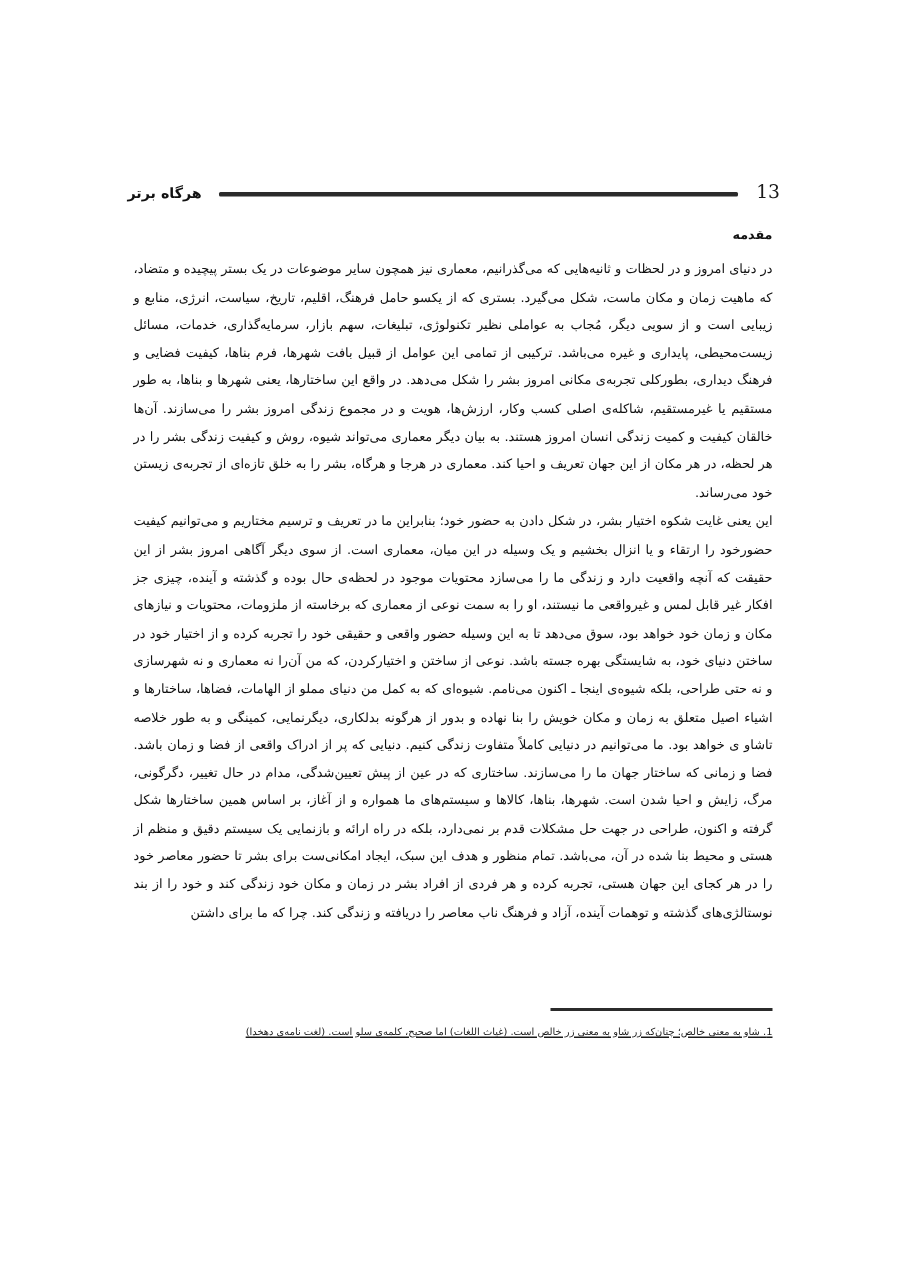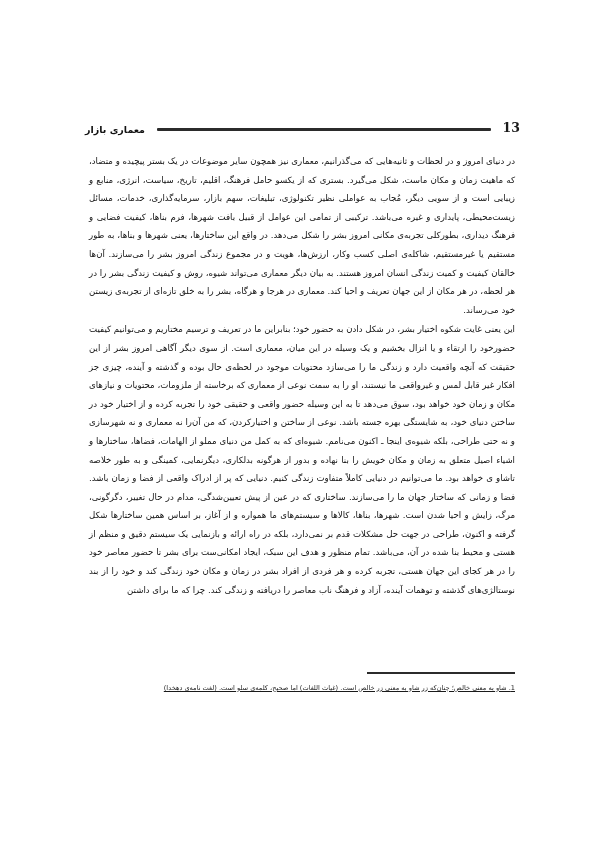--- a/index.html
+++ b/index.html
@@ -30,21 +30,20 @@
     gap: 0;
   }
   .header-pagenum {
     font-family: "DejaVu Serif", "Liberation Serif", serif;
     font-size: 12.5px;
     color: #1a1a1a;
     line-height: 1;
     padding-bottom: 2px;
     flex: 0 0 auto;
     direction: ltr;
-    font-weight: bold;
   }
   .header-rule {
     flex: 1 1 auto;
     height: 3px;
     background: #2b2b2b;
     margin: 0 12px;
     border-radius: 1px;
   }
   .header-title {
     flex: 0 0 auto;
@@ -107,25 +106,26 @@
   }
 </style>
 </head>
 <body>
 
 <div class="page">
 
   <div class="header">
     <span class="header-pagenum">13</span>
     <span class="header-rule"></span>
-    <span class="header-title">معماری بازار</span>
+    <span class="header-title">هرگاه برتر</span>
   </div>
 
   <div class="content">
 
+    <h2 class="section-heading">مقدمه</h2>
 
     <p class="para">در دنیای امروز و در لحظات و ثانیه‌هایی که می‌گذرانیم، معماری نیز همچون سایر موضوعات در یک بستر پیچیده و متضاد، که ماهیت زمان و مکان ماست، شکل می‌گیرد. بستری که از یکسو حامل فرهنگ، اقلیم، تاریخ، سیاست، انرژی، منابع و زیبایی است و از سویی دیگر، مُجاب به عواملی نظیر تکنولوژی، تبلیغات، سهم بازار، سرمایه‌گذاری، خدمات، مسائل زیست‌محیطی، پایداری و غیره می‌باشد. ترکیبی از تمامی این عوامل از قبیل بافت شهرها، فرم بناها، کیفیت فضایی و فرهنگ دیداری، بطورکلی تجربه‌ی مکانی امروز بشر را شکل می‌دهد. در واقع این ساختارها، یعنی شهرها و بناها، به طور مستقیم یا غیرمستقیم، شاکله‌ی اصلی کسب وکار، ارزش‌ها، هویت و در مجموع زندگی امروز بشر را می‌سازند. آن‌ها خالقان کیفیت و کمیت زندگی انسان امروز هستند. به بیان دیگر معماری می‌تواند شیوه، روش و کیفیت زندگی بشر را در هر لحظه، در هر مکان از این جهان تعریف و احیا کند. معماری در هرجا و هرگاه، بشر را به خلق تازه‌ای از تجربه‌ی زیستن خود می‌رساند.</p>
 
     <p class="para">این یعنی غایت شکوه اختیار بشر، در شکل دادن به حضور خود؛ بنابراین ما در تعریف و ترسیم مختاریم و می‌توانیم کیفیت حضورخود را ارتقاء و یا انزال بخشیم و یک وسیله در این میان، معماری است. از سوی دیگر آگاهی امروز بشر از این حقیقت که آنچه واقعیت دارد و زندگی ما را می‌سازد محتویات موجود در لحظه‌ی حال بوده و گذشته و آینده، چیزی جز افکار غیر قابل لمس و غیرواقعی ما نیستند، او را به سمت نوعی از معماری که برخاسته از ملزومات، محتویات و نیازهای مکان و زمان خود خواهد بود، سوق می‌دهد تا به این وسیله حضور واقعی و حقیقی خود را تجربه کرده و از اختیار خود در ساختن دنیای خود، به شایستگی بهره جسته باشد. نوعی از ساختن و اختیارکردن، که من آن‌را نه معماری و نه شهرسازی و نه حتی طراحی، بلکه شیوه‌ی اینجا ـ اکنون می‌نامم. شیوه‌ای که به کمل من دنیای مملو از الهامات، فضاها، ساختارها و اشیاء اصیل متعلق به زمان و مکان خویش را بنا نهاده و بدور از هرگونه بدلکاری، دیگرنمایی، کمینگی و به طور خلاصه تاشاو ی خواهد بود. ما می‌توانیم در دنیایی کاملاً متفاوت زندگی کنیم. دنیایی که پر از ادراک واقعی از فضا و زمان باشد. فضا و زمانی که ساختار جهان ما را می‌سازند. ساختاری که در عین از پیش تعیین‌شدگی، مدام در حال تغییر، دگرگونی، مرگ، زایش و احیا شدن است. شهرها، بناها، کالاها و سیستم‌های ما همواره و از آغاز، بر اساس همین ساختارها شکل گرفته و اکنون، طراحی در جهت حل مشکلات قدم بر نمی‌دارد، بلکه در راه ارائه و بازنمایی یک سیستم دقیق و منظم از هستی و محیط بنا شده در آن، می‌باشد. تمام منظور و هدف این سبک، ایجاد امکانی‌ست برای بشر تا حضور معاصر خود را در هر کجای این جهان هستی، تجربه کرده و هر فردی از افراد بشر در زمان و مکان خود زندگی کند و خود را از بند نوستالژی‌های گذشته و توهمات آینده، آزاد و فرهنگ ناب معاصر را دریافته و زندگی کند. چرا که ما برای داشتن</p>
 
   </div>
 
   <div class="footnote-area">
     <div class="footnote-rule"></div>
     <p class="footnote-text">1. شاو به معنی خالص؛ چنان‌که زر شاو به معنی زر خالص است. (غیاث اللغات) اما صحیح، کلمه‌ی سلو است. (لغت نامه‌ی دهخدا)</p>

